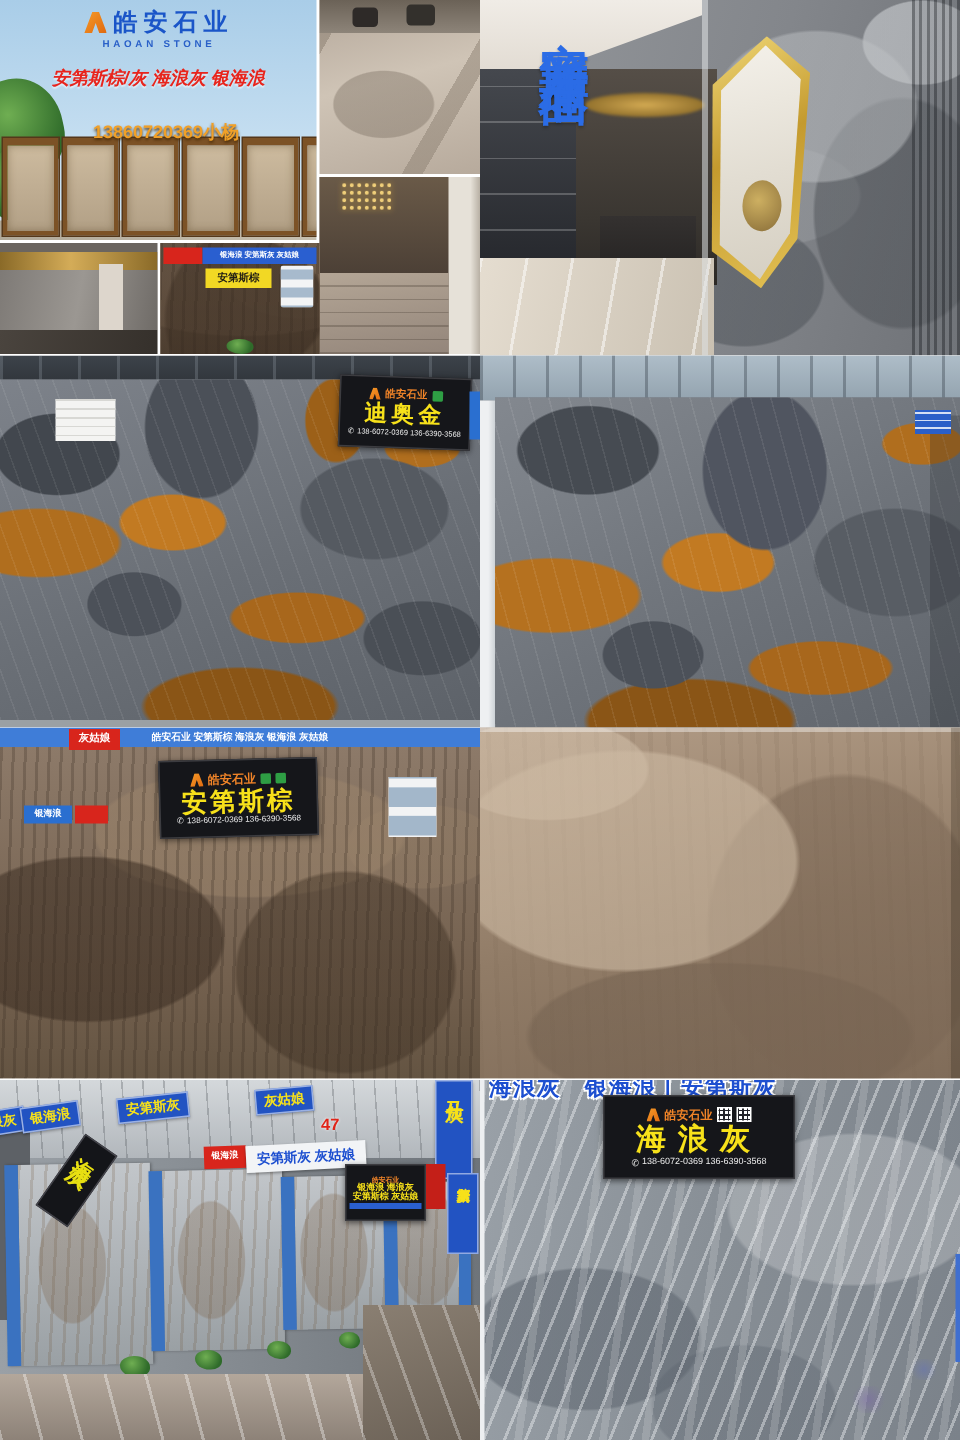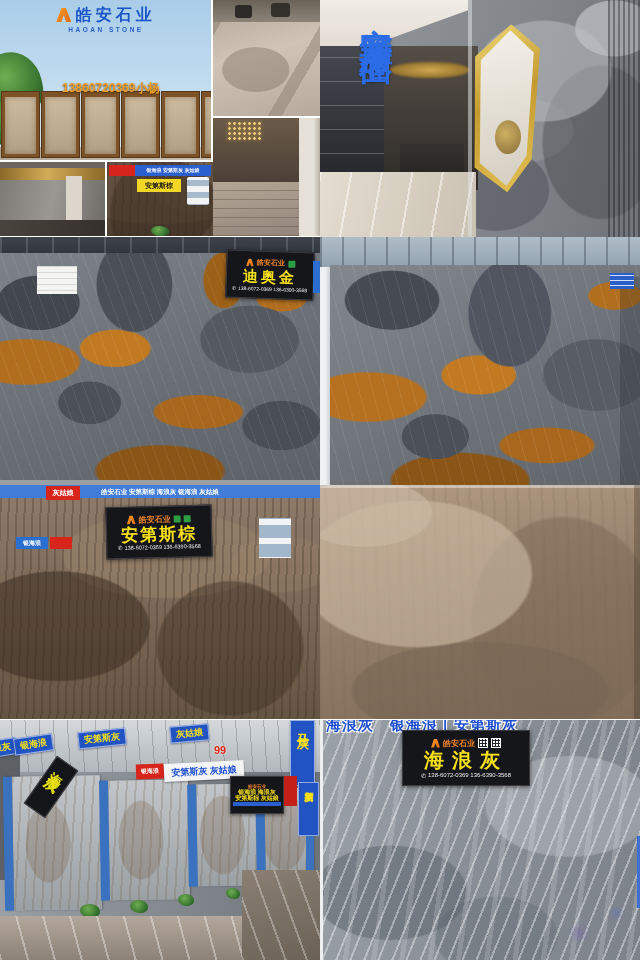--- a/index.html
+++ b/index.html
@@ -92,20 +92,21 @@
 <div id="canvas">
 
   <div class="tile" style="left:0;top:0;width:211px;height:160px;background:linear-gradient(180deg,#a9cde8,#c3ddf0 55%,#cfe3f1);">
     <div class="plant" style="left:-16px;top:52px;width:58px;height:66px;transform:rotate(-12deg);"></div>
     <div class="plant" style="left:-10px;top:98px;width:44px;height:50px;transform:rotate(18deg);"></div>
     <div class="abs" style="left:28px;top:5px;width:156px;text-align:center;">
       <span class="logo-mark" style="width:15px;height:14px;vertical-align:-2px;"></span>
       <span style="font-size:16px;font-weight:900;color:#1a55c8;letter-spacing:4px;">皓安石业</span>
       <div style="font-size:6.5px;color:#2a60c8;letter-spacing:2.5px;font-weight:700;">HAOAN STONE</div>
     </div>
+    <div class="abs nowrap" style="left:8px;top:44px;width:195px;text-align:center;font-size:12px;font-weight:900;font-style:italic;color:#e8241c;text-shadow:0 1px 1px rgba(255,255,255,.6);">安第斯棕/灰  海浪灰  银海浪</div>
     <div class="abs nowrap" style="left:62px;top:80px;font-size:12px;font-weight:800;color:#f0a028;text-shadow:0 1px 2px #4a2c08;z-index:3;">13860720369小杨</div>
     <div class="abs" style="left:2px;top:92px;width:209px;display:flex;gap:3px;z-index:2;">
       <div class="frame" style="width:31px;height:57px;"></div>
       <div class="frame" style="width:31px;height:57px;"></div>
       <div class="frame" style="width:31px;height:57px;"></div>
       <div class="frame" style="width:31px;height:57px;"></div>
       <div class="frame" style="width:31px;height:57px;"></div>
       <div class="frame" style="width:31px;height:57px;"></div>
     </div>
     <div class="abs" style="left:0;top:147px;width:211px;height:13px;background:linear-gradient(90deg,#b0a898,#c6beae);"></div>
@@ -232,21 +233,21 @@
     <div class="plant" style="left:226px;top:168px;width:14px;height:11px;"></div>
     <div class="plant" style="left:260px;top:162px;width:13px;height:10px;"></div>
     <div class="abs" style="left:0;top:196px;width:320px;height:44px;background-image:repeating-linear-gradient(75deg, rgba(255,255,255,.35) 0 2px, transparent 2px 26px),linear-gradient(180deg,#b3a79b,#8d8278);"></div>
     <div class="abs" style="left:242px;top:150px;width:78px;height:90px;background-image:repeating-linear-gradient(70deg, rgba(255,255,255,.3) 0 2px, transparent 2px 20px),linear-gradient(160deg,#8a7f72,#6b6156);"></div>
 
     <div class="banner" style="left:-22px;top:20px;font-size:9px;transform:rotate(-9deg);">海浪灰</div>
     <div class="banner" style="left:14px;top:16px;font-size:9px;transform:rotate(-8deg);">银海浪</div>
     <div class="banner" style="left:78px;top:10px;font-size:9px;transform:rotate(-6deg);">安第斯灰</div>
     <div class="banner" style="left:170px;top:5px;font-size:9px;transform:rotate(-5deg);">灰姑娘</div>
     <div class="banner vtext" style="left:290px;top:0;height:58px;font-size:12px;padding:3px 3px;letter-spacing:2px;">马仕灰</div>
-    <div class="abs" style="left:214px;top:24px;font-size:11px;font-weight:900;color:#e02418;text-shadow:0 0 2px #fff;">99</div>
+    <div class="abs" style="left:214px;top:24px;font-size:11px;font-weight:900;color:#e02418;text-shadow:0 0 2px #fff;">47</div>
     <div class="abs nowrap vtext" style="left:38px;top:38px;height:52px;background:#141519;border:1px solid #43434a;color:#e8e012;font-size:14px;font-weight:900;padding:2px 3px;transform:rotate(35deg);letter-spacing:3px;z-index:4;">海浪灰</div>
     <div class="abs nowrap" style="left:136px;top:44px;width:28px;height:15px;background:#d8251c;color:#fff;font-size:6px;font-weight:700;line-height:15px;text-align:center;transform:rotate(-2deg);z-index:4;">银海浪</div>
     <div class="abs nowrap" style="left:164px;top:42px;width:80px;height:18px;background:#f2f4f6;color:#1d4fd0;font-size:9px;font-weight:800;line-height:18px;text-align:center;transform:rotate(-3deg);box-shadow:0 1px 2px rgba(0,0,0,.35);z-index:4;">安第斯灰 灰姑娘</div>
     <div class="blacksign" style="left:230px;top:56px;width:52px;height:36px;z-index:4;gap:0;">
       <div class="bs-brand" style="font-size:4.5px;">皓安石业</div>
       <div class="bs-name nowrap" style="font-size:6px;">银海浪 海浪灰</div>
       <div class="bs-name nowrap" style="font-size:6px;">安第斯棕 灰姑娘</div>
       <div style="height:4px;background:#2a5fd0;margin:1px 2px 0;"></div>
     </div>
     <div class="abs" style="left:284px;top:56px;width:13px;height:30px;background:#c41f18;z-index:4;"></div>

